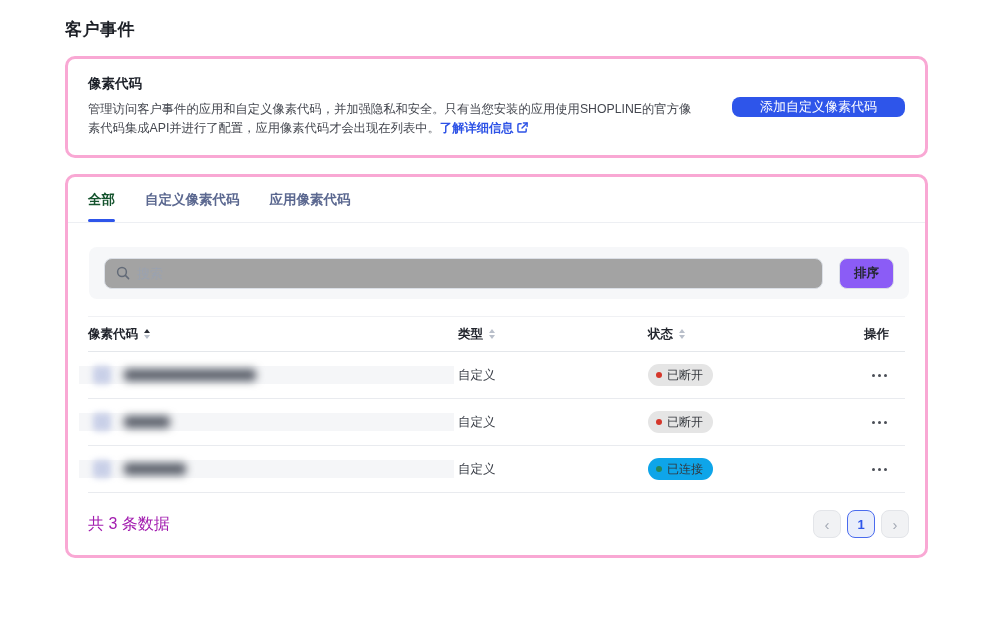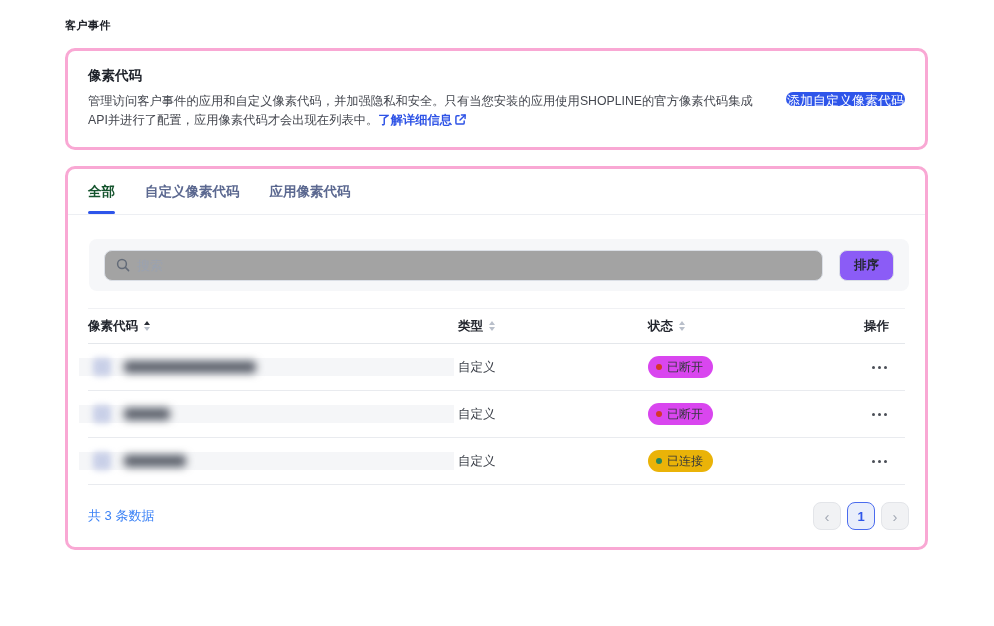--- a/index.html
+++ b/index.html
@@ -1,34 +1,34 @@
 <!DOCTYPE html>
 <html><head>
 <meta charset="utf-8">
 <style>
   * { margin:0; padding:0; box-sizing:border-box; }
   html,body { width:994px; height:626px; background:#ffffff; overflow:hidden;
               font-family:"Liberation Sans","DejaVu Sans",sans-serif; }
   .page { width:994px; height:626px; padding:18px 66px 0 65px; }
 
   
-  .page-title { font-size:11px; font-weight:bold; color:#1c1f26; letter-spacing:.5px; }
+  .page-title { font-size:17px; font-weight:bold; color:#1c1f26; letter-spacing:.5px; }
   .page-subtitle { margin-top:7px; font-size:12.5px; color:#43474f; }
 
   
   .card { background:#fff; border:3px solid #f9a8d4; border-radius:10px; }
 
   
   .info-card { margin-top:15px; display:flex; align-items:center; padding:16px 20px; }
   .info-text { flex:1; min-width:0; }
   .info-title { font-size:13.5px; font-weight:bold; color:#1d2129; }
   .info-desc { margin-top:7px; font-size:12.3px; line-height:19px; color:#44474f; max-width:690px; }
   .learn-link { color:#2d52e6; font-weight:bold; text-decoration:none; cursor:pointer; }
   .ext-icon { display:inline-block; vertical-align:-1px; margin-left:3px; }
-  .btn-primary { flex:none; margin-left:25px; height:14px; padding:0 1px; background:#2e55ea;
+  .btn-primary { flex:none; margin-left:37px; height:20px; padding:0 28px; background:#2e55ea;
                  color:#fff; font-size:13px; border:none; border-radius:8px; cursor:pointer;
                  font-family:inherit; }
 
   
   .table-card { margin-top:16px; padding-bottom:0; }
 
   
   .tabs { display:flex; gap:30px; padding:0 20px; height:46px; align-items:center;
           border-bottom:1px solid #edeff3; }
   .tab { position:relative; height:100%; display:flex; align-items:center;
@@ -66,30 +66,30 @@
   .td { font-size:12.5px; color:#3c4049; display:flex; align-items:center; }
   .td-name { height:100%; margin-left:-9px; padding-left:14px; width:375px;
              background:#f5f6f8; display:flex; align-items:center; }
   .blur-icon { width:18px; height:18px; border-radius:4px; background:#c9d0e8; filter:blur(3px); }
   .blur-bar { height:12px; border-radius:4px; background:#595e69; filter:blur(4px); margin-left:13px; }
   .blur-bar.w1 { width:132px; } .blur-bar.w2 { width:46px; } .blur-bar.w3 { width:62px; }
 
   .pill { display:inline-flex; align-items:center; gap:5px; height:22px; padding:0 10px 0 8px;
           border-radius:999px; font-size:12px; color:#33363c; }
   .pill .dot { width:6px; height:6px; border-radius:50%; }
-  .pill-red { background:#d946ef; } .pill-red .dot { background:#d5372b; }
-  .pill-green { background:#eab308; } .pill-green .dot { background:#27875a; }
+  .pill-red { background:#e5e5e5; } .pill-red .dot { background:#d5372b; }
+  .pill-green { background:#0ea5e9; } .pill-green .dot { background:#27875a; }
 
   .more-dots { display:inline-flex; gap:3px; cursor:pointer; padding:6px 2px; }
   .more-dots i { width:3px; height:3px; border-radius:50%; background:#4a4e56; }
 
   
   .card-footer { margin:0 16px 0 20px; height:62px; display:flex; align-items:center;
                  justify-content:space-between; }
-  .total-text { font-size:13px; color:#3b82f6; }
+  .total-text { font-size:16px; color:#a21caf; }
   .pager { display:flex; gap:6px; }
   .page-btn { width:28px; height:28px; border-radius:8px; display:flex; align-items:center;
               justify-content:center; font-size:15px; cursor:pointer; font-family:inherit; }
   .page-btn.nav { background:#f1f2f4; border:1px solid #e3e5e9; color:#a3a9b4; }
   .page-btn.current { background:#e9eefb; border:1.5px solid #4a6bee; color:#2e56ea;
                       font-size:13px; font-weight:bold; }
 </style>
 </head>
 <body>
 

